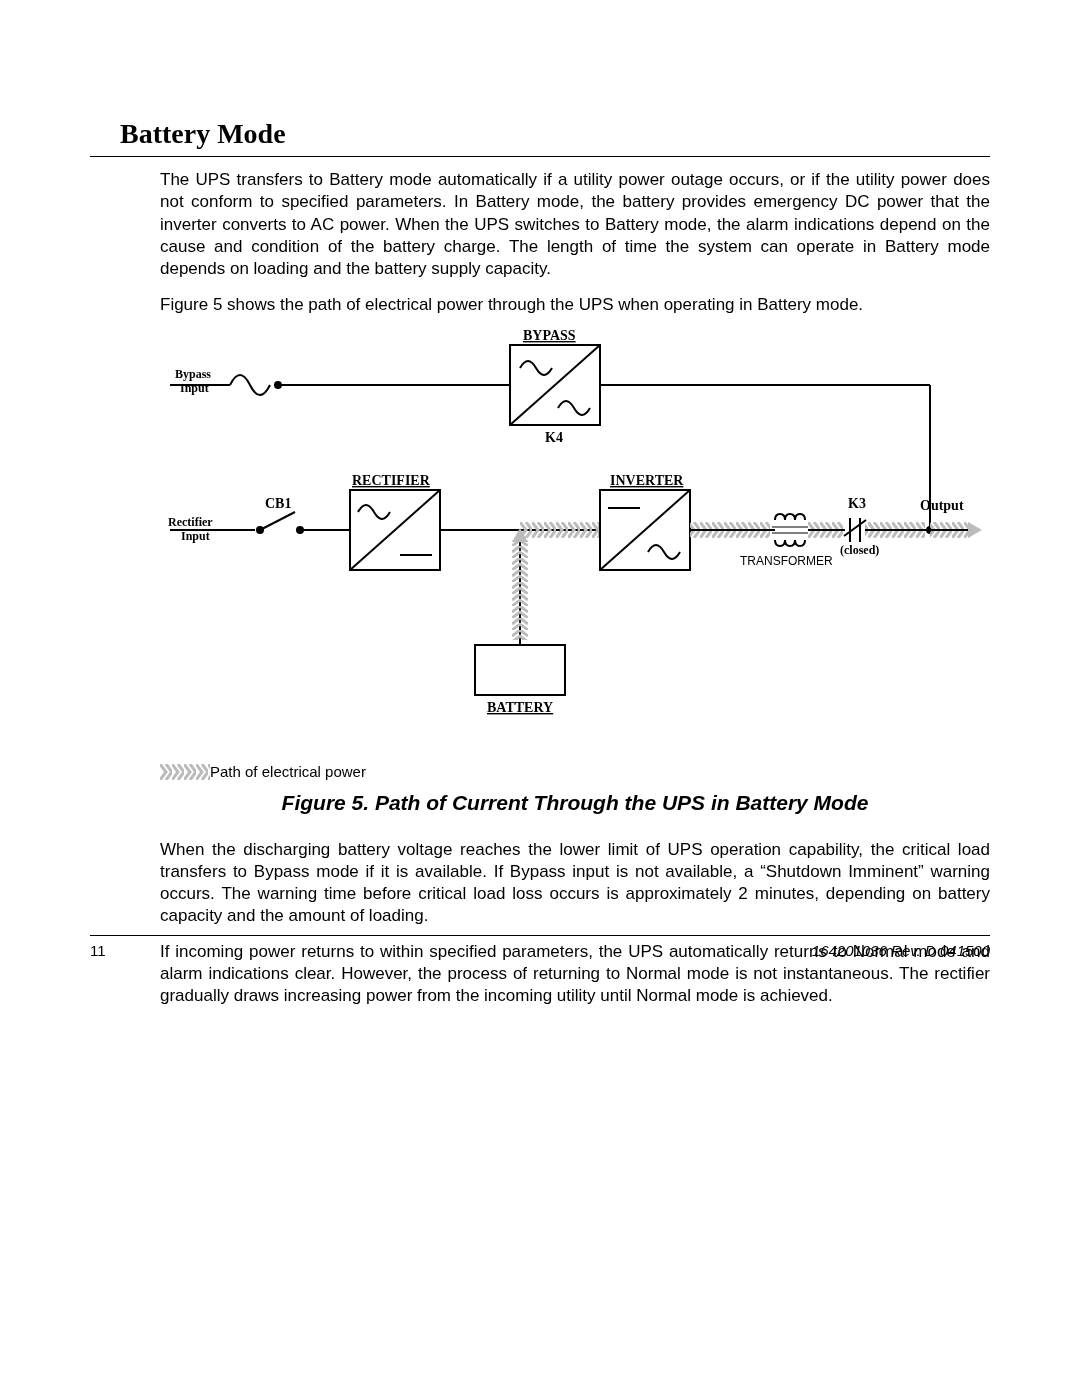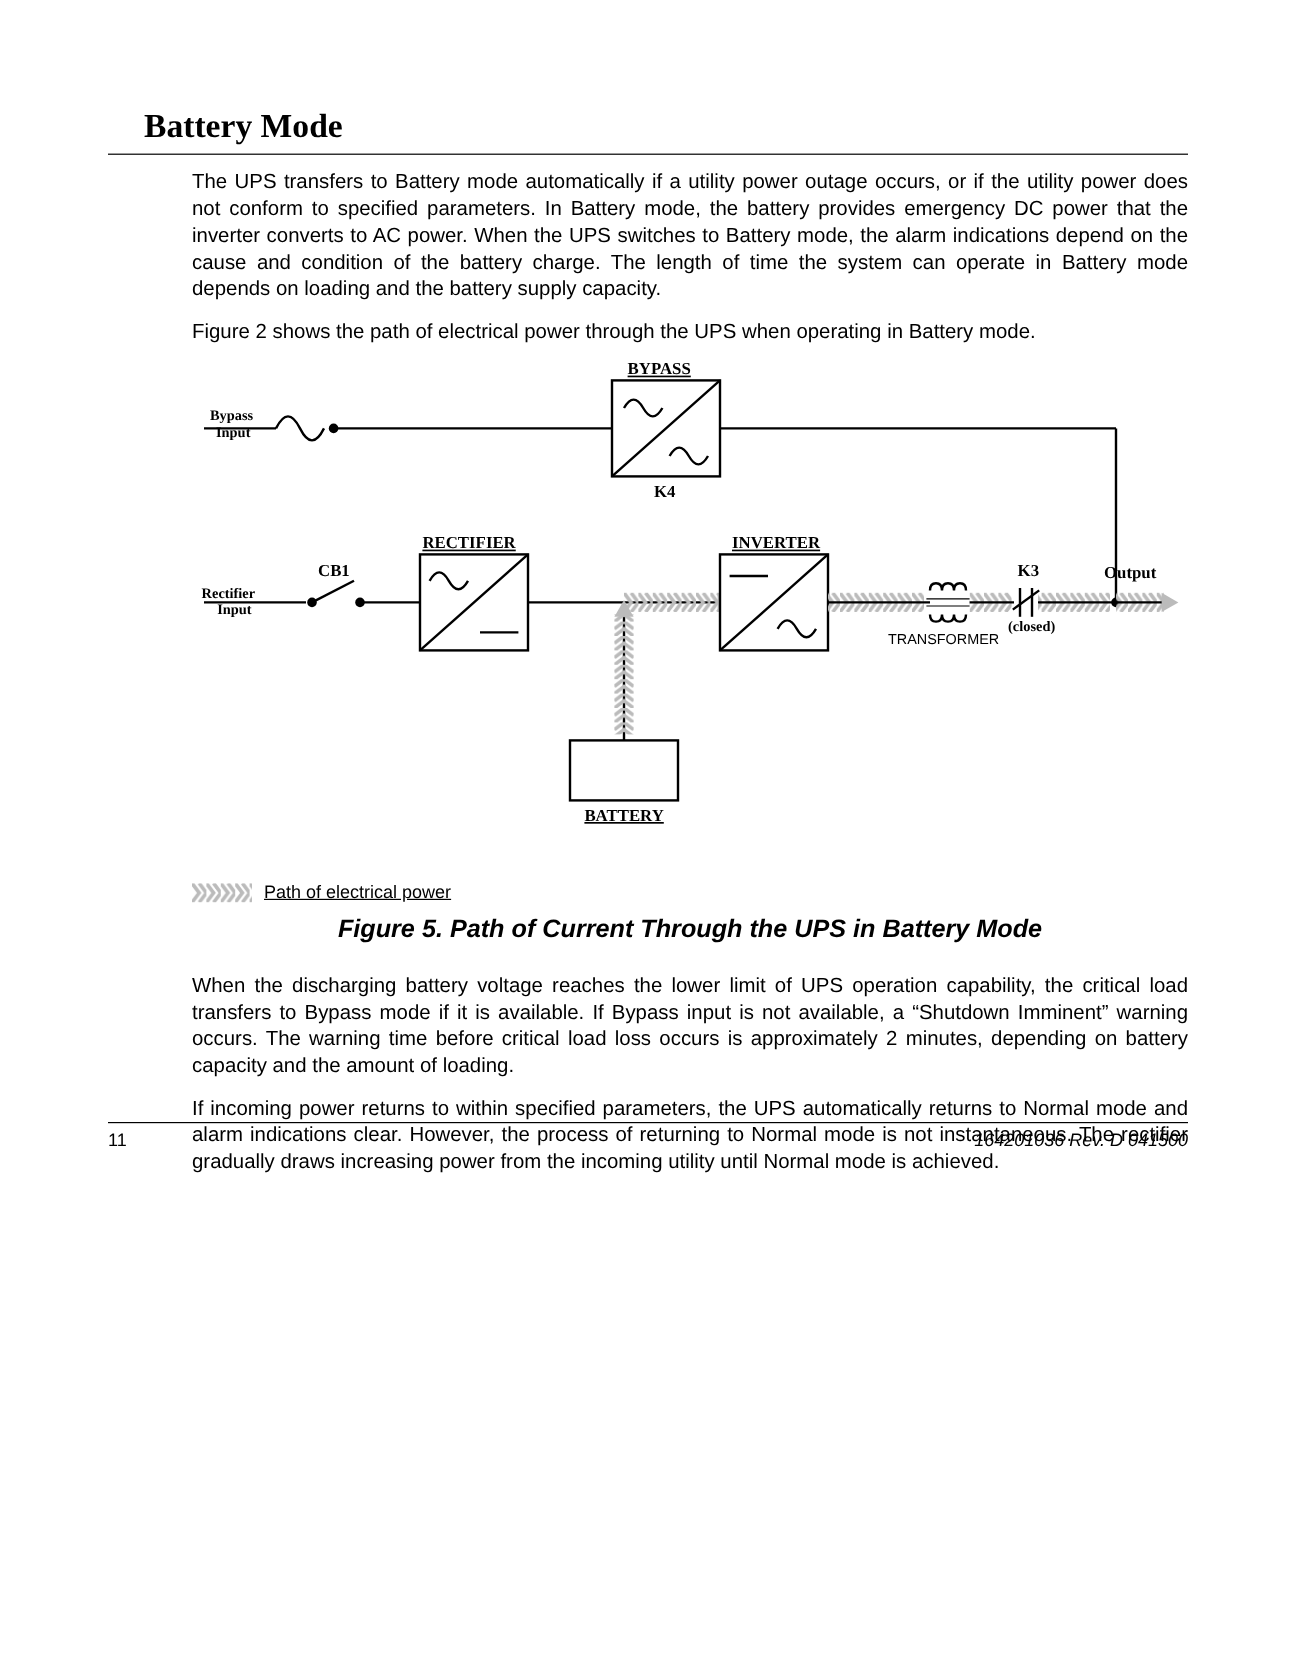--- a/index.html
+++ b/index.html
@@ -1,46 +1,46 @@
 <!DOCTYPE html>
 <html><head>
 <meta charset="utf-8">
 <style>
   html,body{margin:0;padding:0;background:#fff;color:#000;
             font-family:Helvetica,Arial,sans-serif;font-size:17px;
             line-height:1.30;}
   .page{width:1080px;height:1005px;position:relative;box-sizing:border-box;
-        padding:88px 90px 60px 90px;border-radius:16px;}
+        padding:116px 90px 60px 90px;border-radius:16px;}
   .section-title{font-family:"Times New Roman",Times,serif;font-weight:700;
                  font-size:28px;margin:0 0 4px 30px;}
   .rule{border:0;border-top:1px solid #000;margin:0 0 12px 0;}
   .body-text{margin:0 0 14px 70px;text-align:justify;}
   .figure-holder{margin:10px 0 10px 70px;}
   svg{display:block;}
-  .legend-row{display:flex;align-items:center;gap:10px;margin:12px 0 4px 70px;text-decoration:underline;}
+  .legend-row{display:flex;align-items:center;gap:0;margin:12px 0 4px 70px;}
   .legend-text{font-size:15px;}
   .caption{text-align:center;font-weight:700;font-style:italic;font-size:21px;
            margin:8px 0 22px 70px;}
   .footer{position:absolute;left:90px;right:90px;bottom:45px;
           display:flex;justify-content:space-between;align-items:flex-end;
           border-top:1px solid #000;padding-top:5px;font-size:15px;}
   .footer .right{text-align:right;}
   .footer .rev{font-style:italic;}
 </style>
 </head>
 <body>
 
 <div class="page">
 
   <div class="section-title">Battery Mode</div>
   <hr class="rule">
 
   <p class="body-text">The UPS transfers to Battery mode automatically if a utility power outage occurs, or if the utility power does not conform to specified parameters.  In Battery mode, the battery provides emergency DC power that the inverter converts to AC power.  When the UPS switches to Battery mode, the alarm indications depend on the cause and condition of the battery charge.  The length of time the system can operate in Battery mode depends on loading and the battery supply capacity.</p>
 
-  <p class="body-text">Figure 2 shows the path of electrical power through the UPS when  operating in Battery mode.</p>
+  <p class="body-text">Figure 5 shows the path of electrical power through the UPS when  operating in Battery mode.</p>
 
   <div class="figure-holder">
     <svg width="830" height="420" viewBox="0 0 830 420" xmlns="http://www.w3.org/2000/svg">
 
       <style>
         .boldSer{font:700 14px "Times New Roman",serif;}
         .smallSer{font:700 12px "Times New Roman",serif;}
         .plain{font:400 12px Helvetica,Arial,sans-serif;}
       </style>
 

